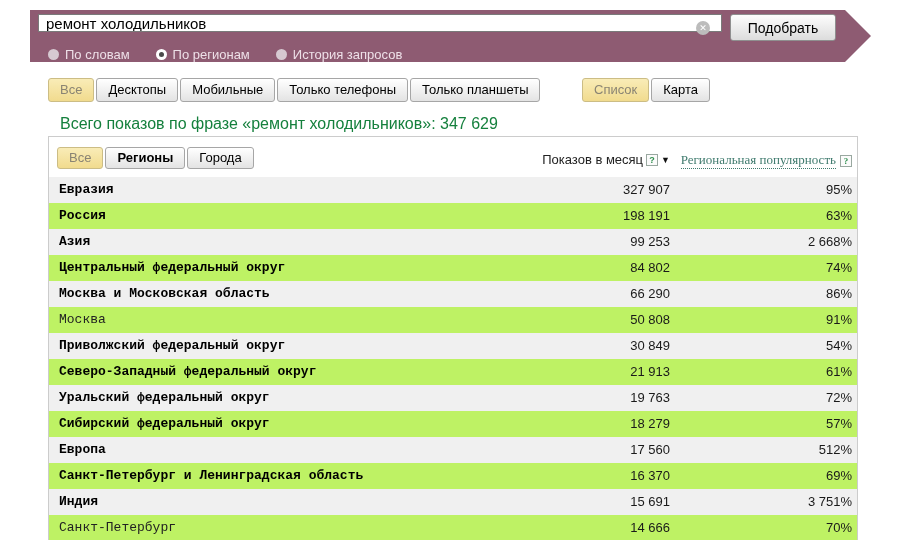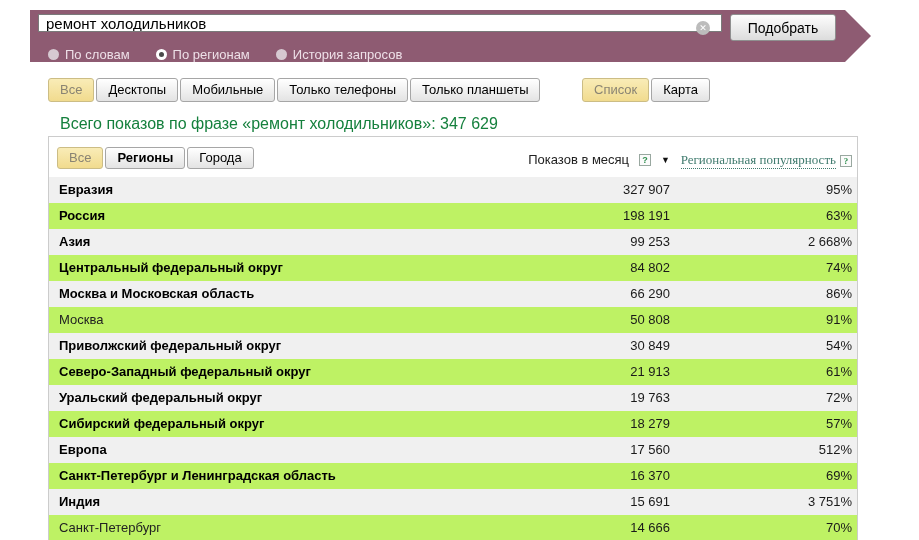--- a/index.html
+++ b/index.html
@@ -61,40 +61,40 @@
 
   
   .rtable {
     position:absolute; left:48px; top:136px; width:810px; height:404px;
     border:1px solid #ccc; border-bottom:none; background:#fff;
   }
   .table-tabs { position:absolute; left:8px; top:10px; display:flex; gap:2px; }
   .table-tabs .btn { padding:2px 11px; }
 
   .col-impr {
-    position:absolute; top:15px; right:187px; display:flex; align-items:center; gap:10px;
+    position:absolute; top:15px; right:187px; display:flex; align-items:center; gap:3px;
     font-size:13px; color:#222;
   }
   .col-pop {
     position:absolute; top:15px; right:5px; display:flex; align-items:center; gap:4px;
     font-size:13px;
     font-family:Liberation Serif, serif;
   }
   .pop-link { color:#3e7a6d; border-bottom:1px dotted #3e7a6d; cursor:pointer; }
   .help {
     width:12px; height:12px; border:1px solid #99a8a0; background:#fbfbfb;
     color:#2f8f4e; font-size:9px; line-height:10px; text-align:center; font-weight:bold;
     display:inline-block; cursor:pointer;
   }
   .sort { font-size:9px; color:#111; cursor:pointer; line-height:12px; }
 
   .rows { position:absolute; left:0; top:40px; right:0; }
   .row { position:relative; height:26px; line-height:26px; font-size:13px; background:#bef264; }
   .row:nth-child(odd) { background:#f0f0f0; }
-  .rname { position:absolute; left:10px; font-weight:bold; color:#000; white-space:nowrap; }
+  .rname { position:absolute; left:10px; font-weight:bold; color:#000; white-space:nowrap;font-family:Liberation Mono, monospace; }
   .row.city .rname { font-weight:normal; color:#222; }
   .impr { position:absolute; right:187px; color:#1a1a1a; }
   .pop  { position:absolute; right:5px;  color:#1a1a1a; }
 </style>
 </head>
 <body>
 
 <div class="topbar">
   <input class="search-input" type="text" value="ремонт холодильников" style="">
   <span class="clear-btn">✕</span>

